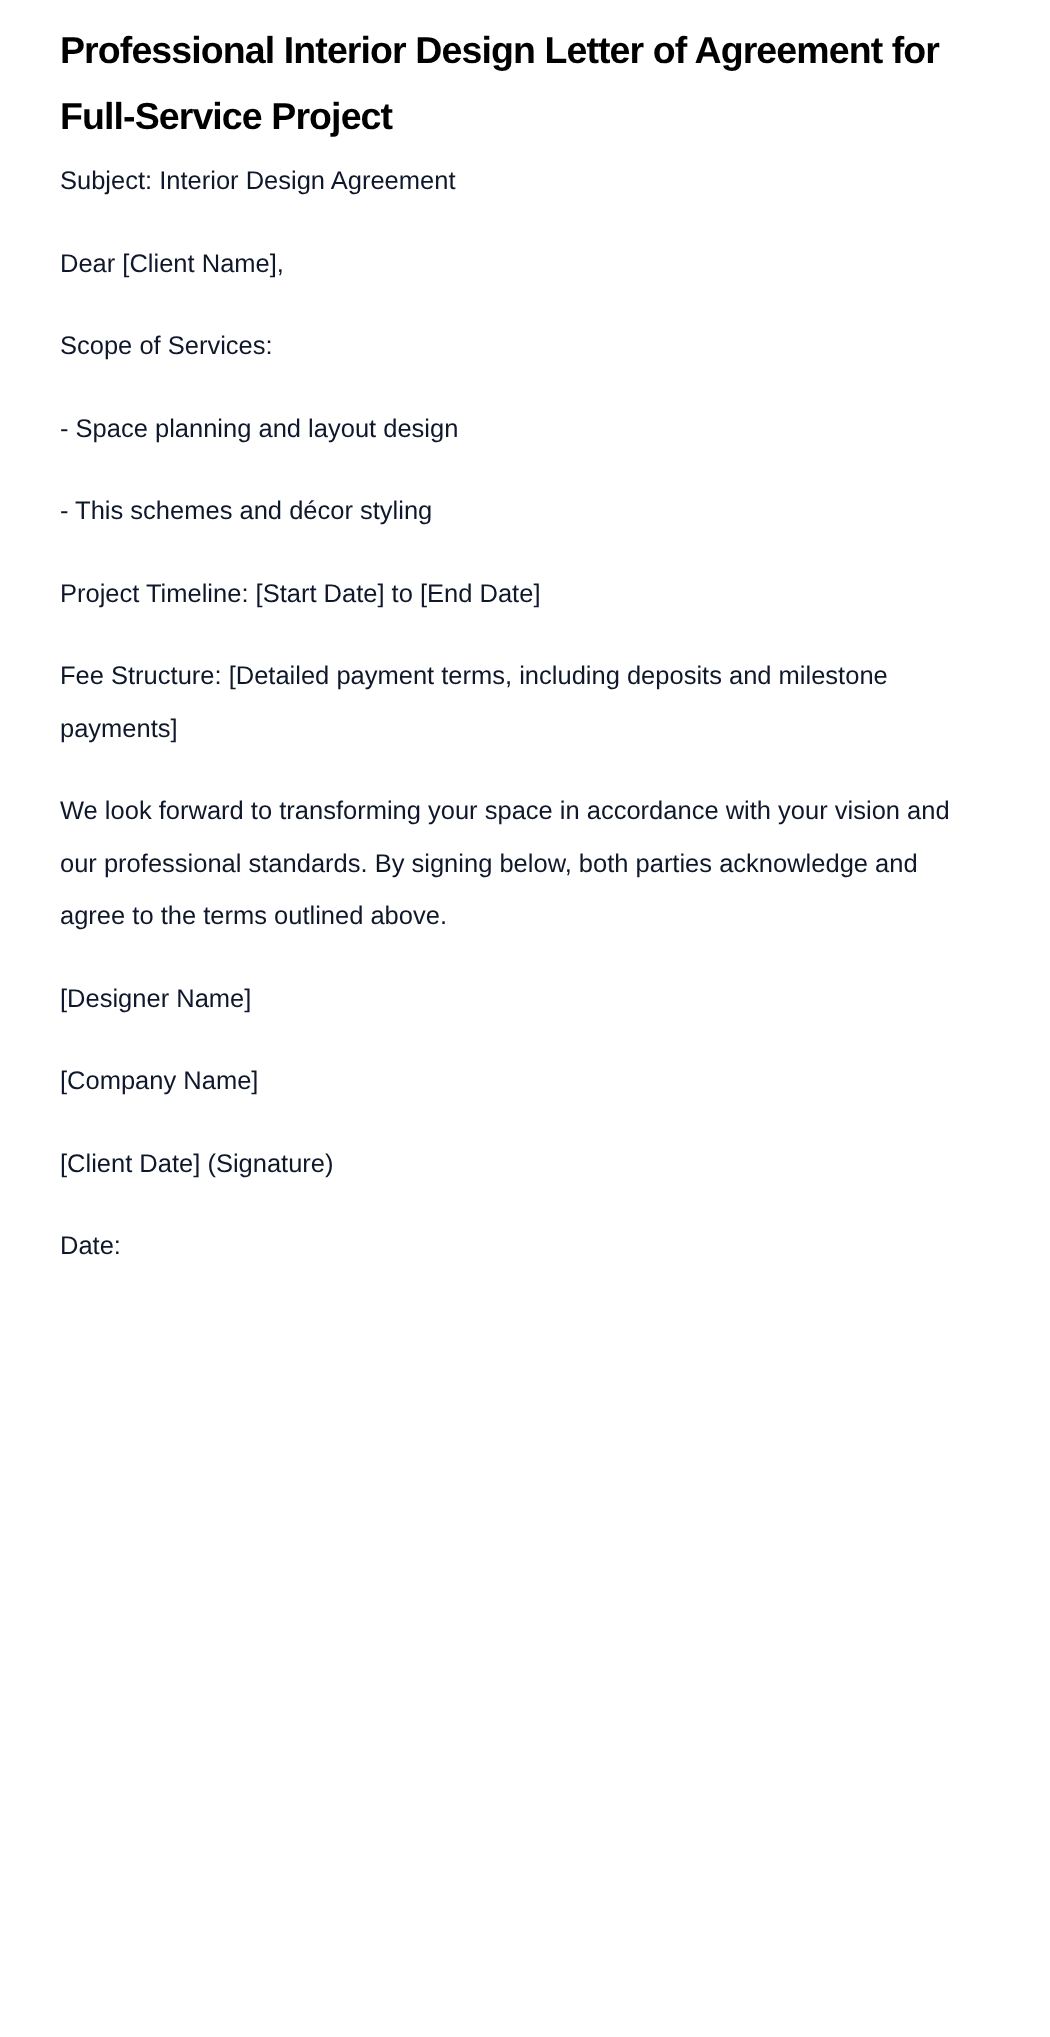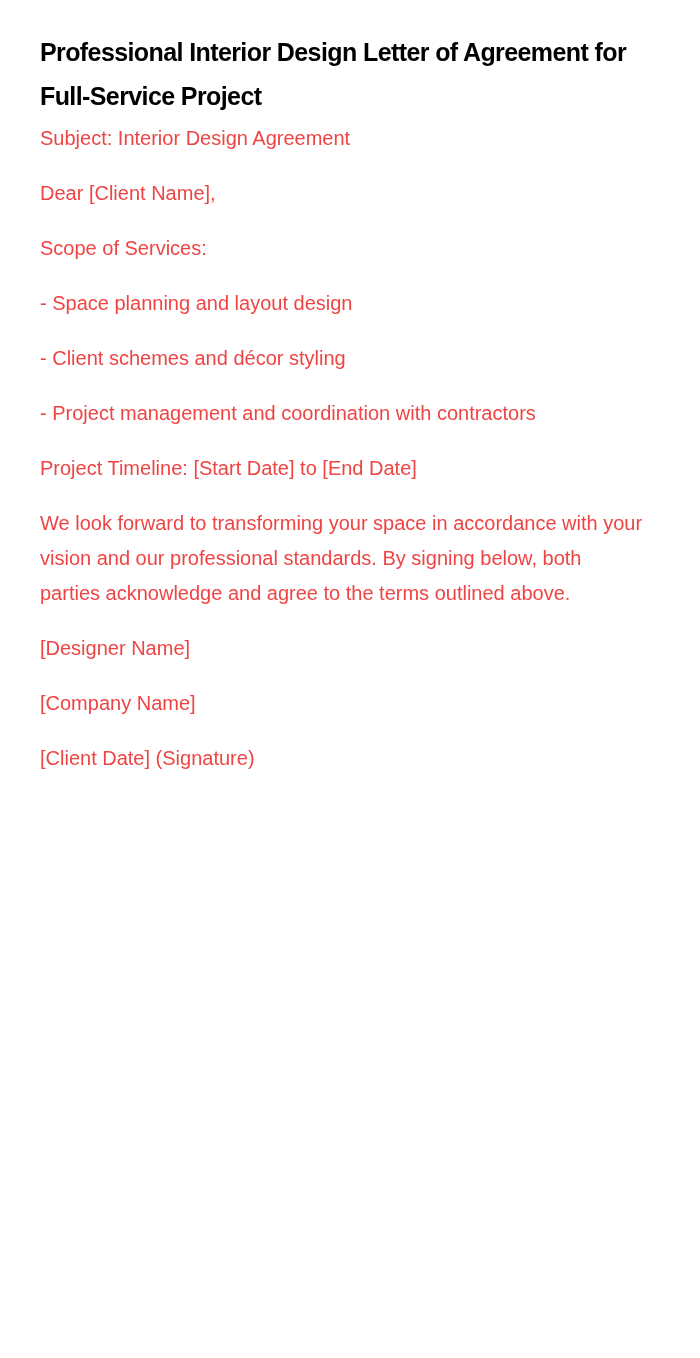--- a/index.html
+++ b/index.html
@@ -12,49 +12,50 @@
       height: 1358px;
       overflow: hidden;
       font-family: "Liberation Sans", sans-serif;
       color: #111111;
     }
     .page {
       position: relative;
       width: 700px;
       height: 1238px;
       box-sizing: border-box;
-      padding: 30px 40px 0 40px;
+      padding: 12px 40px 0 40px;
     }
     .title {
       font-family: "Liberation Sans", sans-serif;
       font-weight: 700;
       font-size: 25px;
       line-height: 44px;
       letter-spacing: -0.6px;
       margin: 0 0 3px 0;
       color: #000000;
       width: 610px;
     }
     .para {
-      font-size: 20px;
+      font-size: 17px;
       line-height: 35px;
       margin: 0 0 20px 0;
-      color: #ef4444;
+      color: #0f172a;
       width: 605px;
     }
   </style>
 </head>
 <body>
 
 <div class="page">
   <h1 class="title">Professional Interior Design Letter of Agreement for Full-Service Project</h1>
   <p class="para">Subject: Interior Design Agreement</p>
   <p class="para">Dear [Client Name],</p>
   <p class="para">Scope of Services:</p>
   <p class="para">- Space planning and layout design</p>
-  <p class="para">- Client schemes and décor styling</p>
-  <p class="para">- Project management and coordination with contractors</p>
+  <p class="para">- This schemes and décor styling</p>
   <p class="para">Project Timeline: [Start Date] to [End Date]</p>
+  <p class="para">Fee Structure: [Detailed payment terms, including deposits and milestone payments]</p>
   <p class="para">We look forward to transforming your space in accordance with your vision and our professional standards. By signing below, both parties acknowledge and agree to the terms outlined above.</p>
   <p class="para">[Designer Name]</p>
   <p class="para">[Company Name]</p>
   <p class="para">[Client Date] (Signature)</p>
+  <p class="para">Date:</p>
 </div>
 
 </body></html>

